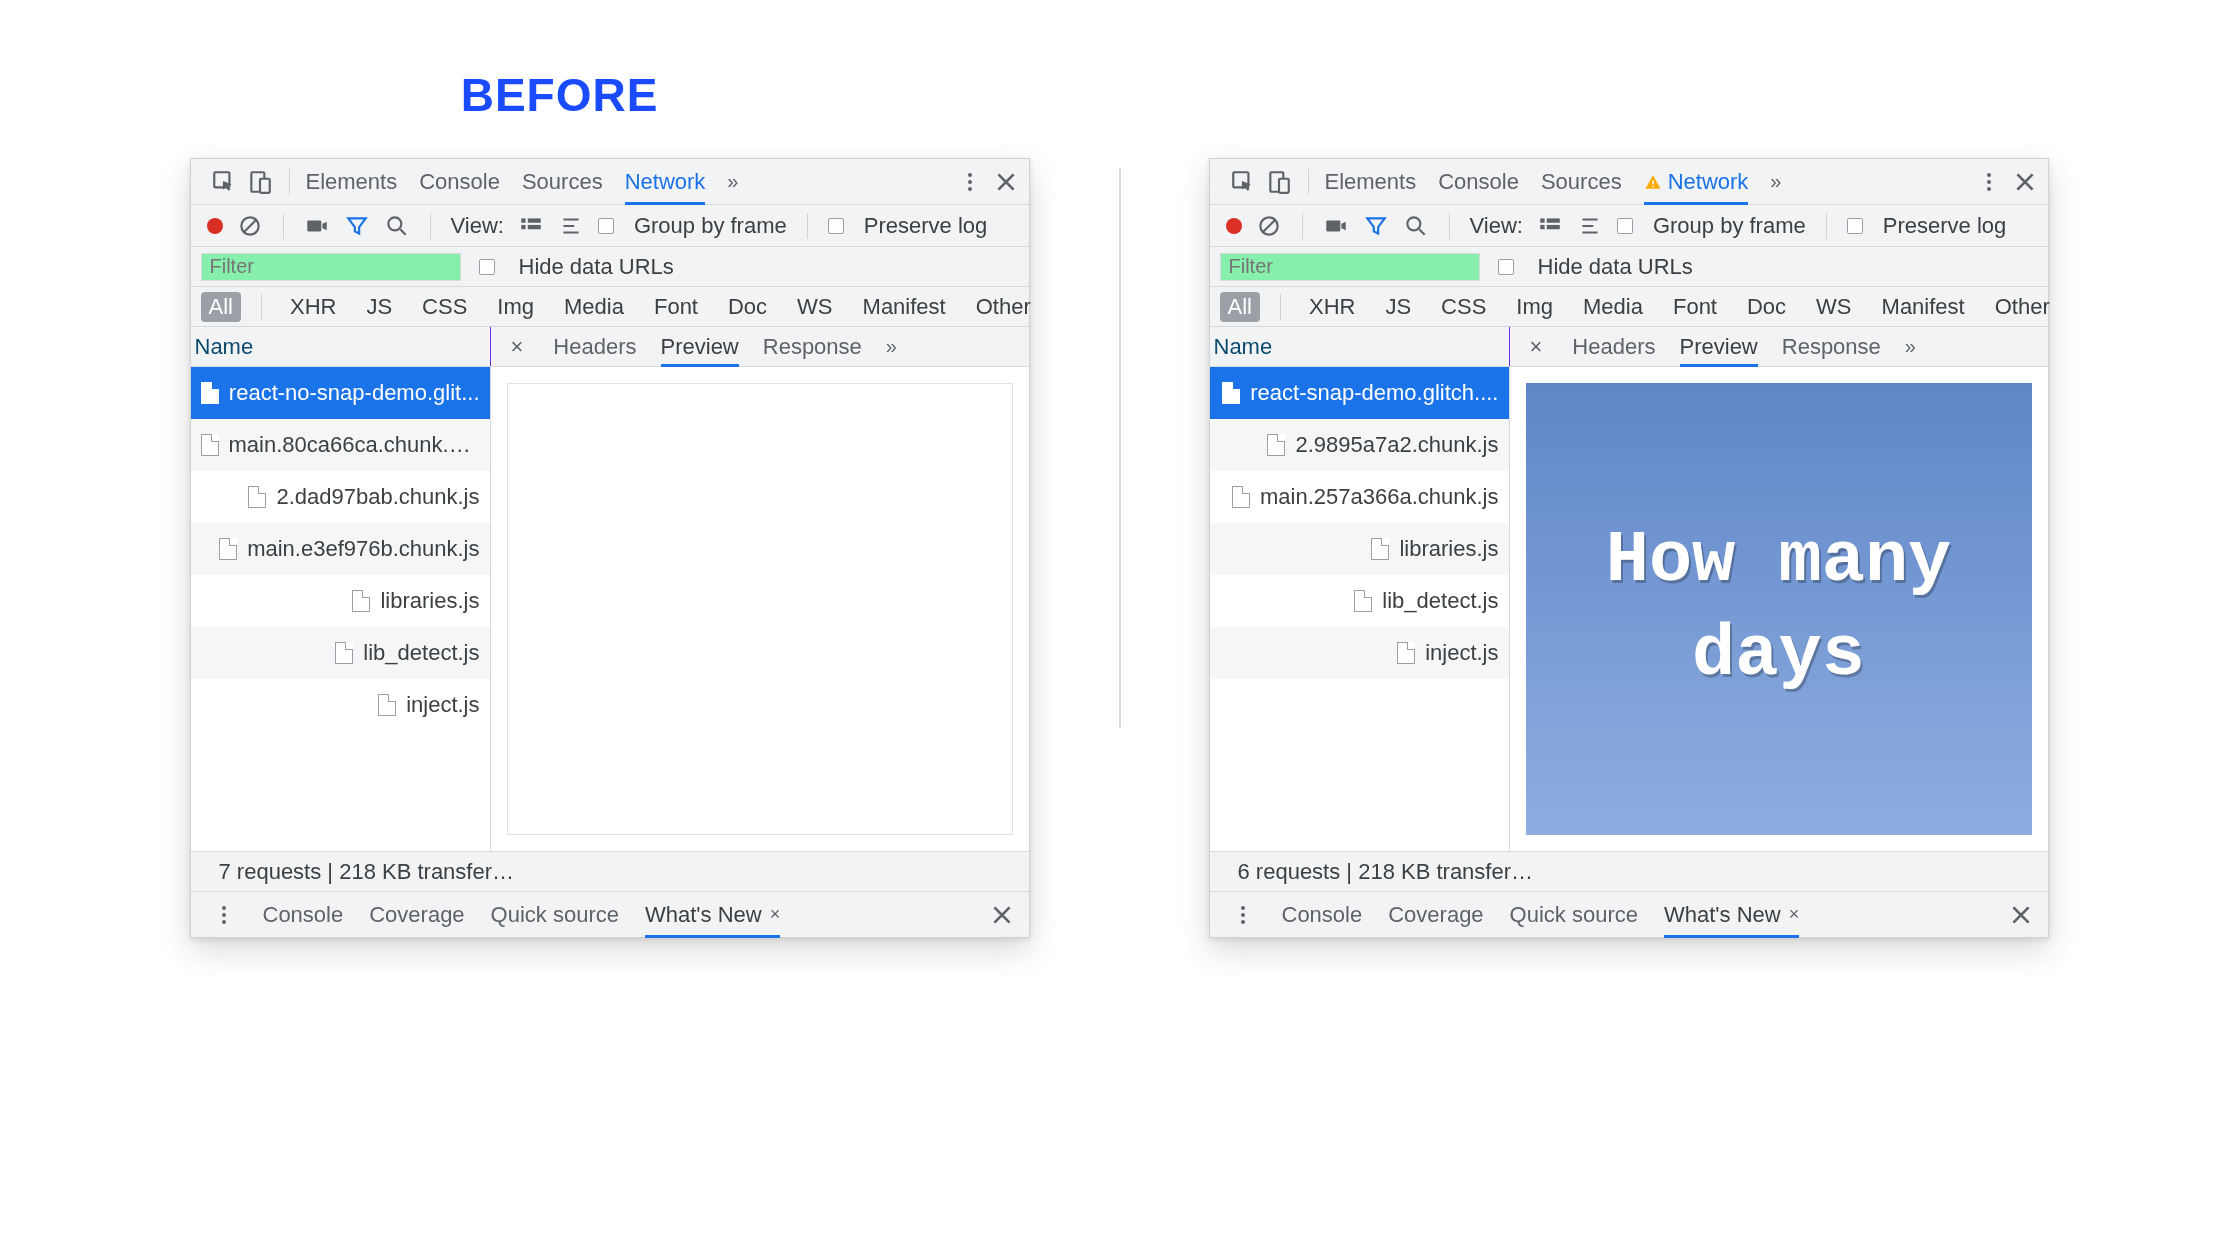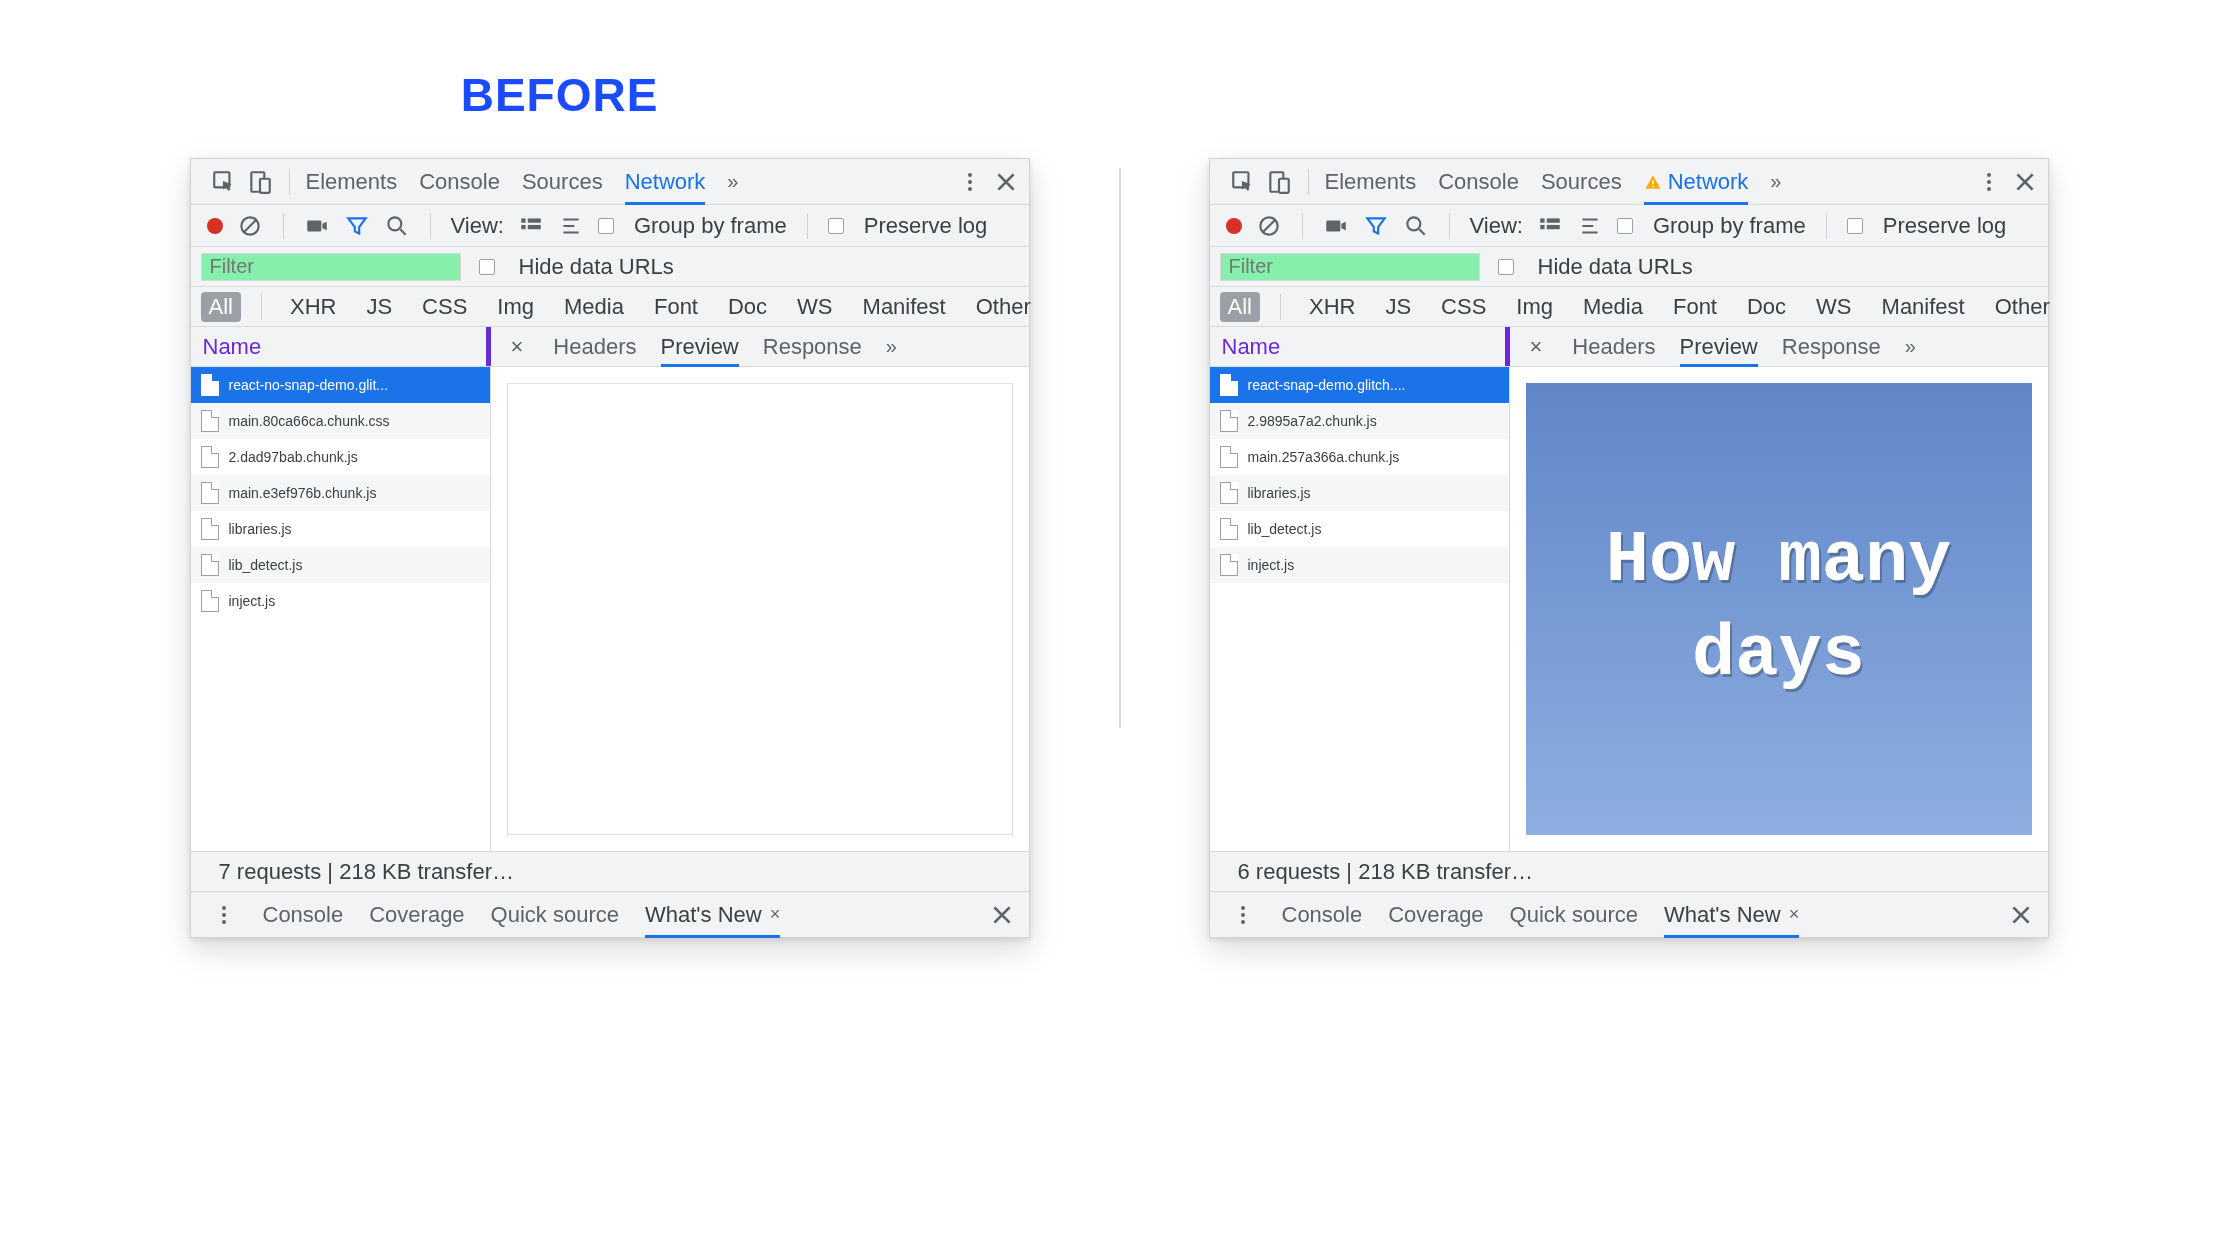--- a/index.html
+++ b/index.html
@@ -80,39 +80,39 @@
     height: 40px; background:#f2f3f4; border-bottom:1px solid #d7d9db;
     padding: 0 12px 0 10px; gap: 14px;
   }
   .pill { padding:2px 8px; border-radius:4px; color:#3c4043; }
   .pill.active { background:#9aa0a6; color:#fff; }
   .cols-header {
     height: 40px; background:#f2f3f4; border-bottom:1px solid #d7d9db;
     padding: 0; gap:0;
   }
   .name-col {
-    width: 300px; height:100%; border-right:5px solid #6d28d9;
-    display:flex; align-items:center; padding-left:12px; color:#6d28d9;
+    width: 300px; height:100%; border-right:1px solid #6d28d9;
+    display:flex; align-items:center; padding-left:4px; color:#0c4a6e;
   }
   .detail-col { flex:1; display:flex; align-items:center; gap:24px; height:100%; padding-left:14px; }
   .dtab { color:#5f6368; position:relative; height:100%; display:flex; align-items:center; }
   .dtab.active { color:#3c4043; }
   .dtab.active::after { content:""; position:absolute; left:0; right:0; bottom:-1px; height:3px; background:#1a73e8; }
   .close-x { color:#5f6368; padding:0 6px; }
   .main {
     flex:1; display:flex; min-height:0;
   }
   .req-list {
     width:300px; border-right:1px solid #d7d9db; overflow:hidden;
     display:flex; flex-direction:column;
   }
   .req-item {
-    height:36px; display:flex; align-items:center; gap:10px;
-    padding:0 10px; font-size:14px; color:#3c4043;
-    white-space:nowrap; overflow:hidden; text-overflow:ellipsis;
+    height:52px; display:flex; align-items:center; gap:10px;
+    padding:0 10px; font-size:22px; color:#3c4043;
+    white-space:nowrap; overflow:hidden; text-overflow:ellipsis;justify-content:flex-end;
   }
   .req-item:nth-child(even){ background:#f5f6f7; }
   .req-item.selected { background:#1a73e8; color:#fff; }
   .doc-ico { width:18px; height:22px; border:1px solid #9aa0a6; background:#fff; position:relative; flex:0 0 auto; }
   .doc-ico::before { content:""; position:absolute; right:-1px; top:-1px; width:7px; height:7px; background:#fff; border-left:1px solid #9aa0a6; border-bottom:1px solid #9aa0a6; }
   .selected .doc-ico { border-color:#fff; }
   .selected .doc-ico::before { background:#1a73e8; border-color:#fff; }
   .req-item span.fname { overflow:hidden; text-overflow:ellipsis; }
   .preview {
     flex:1; padding:16px; display:flex;

